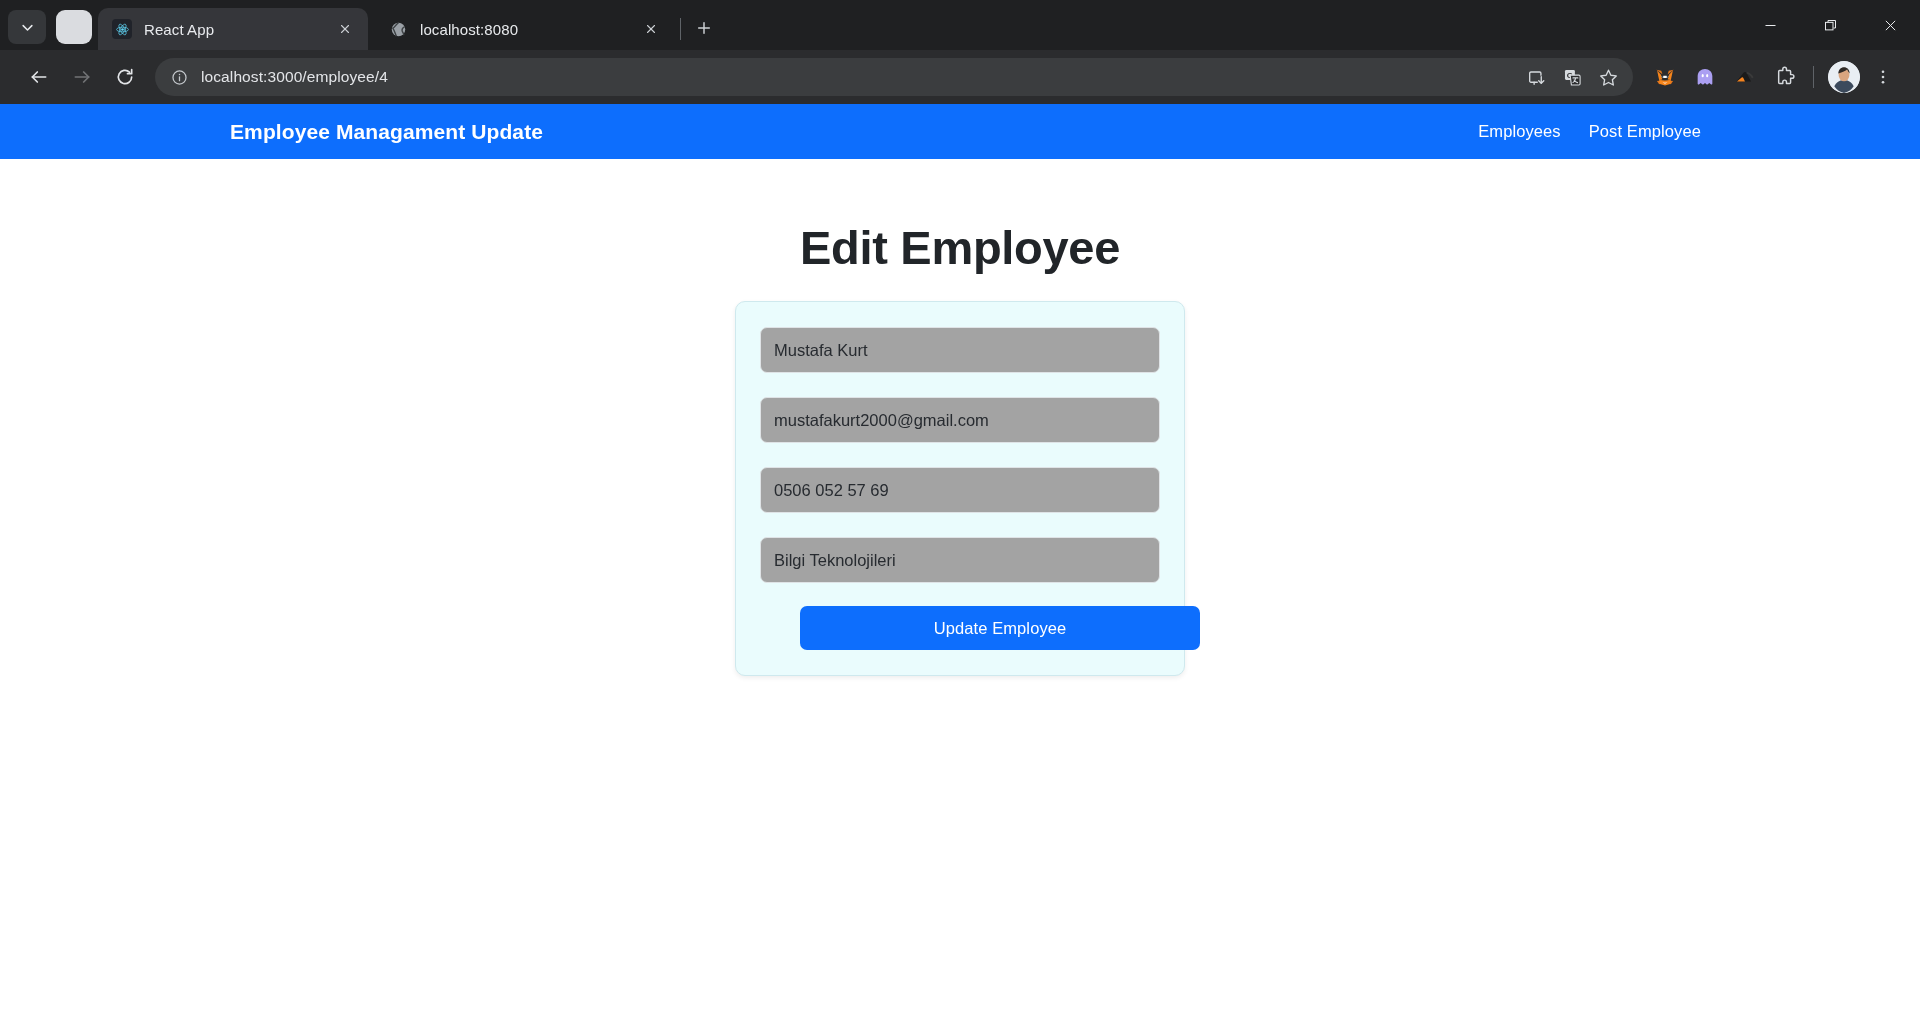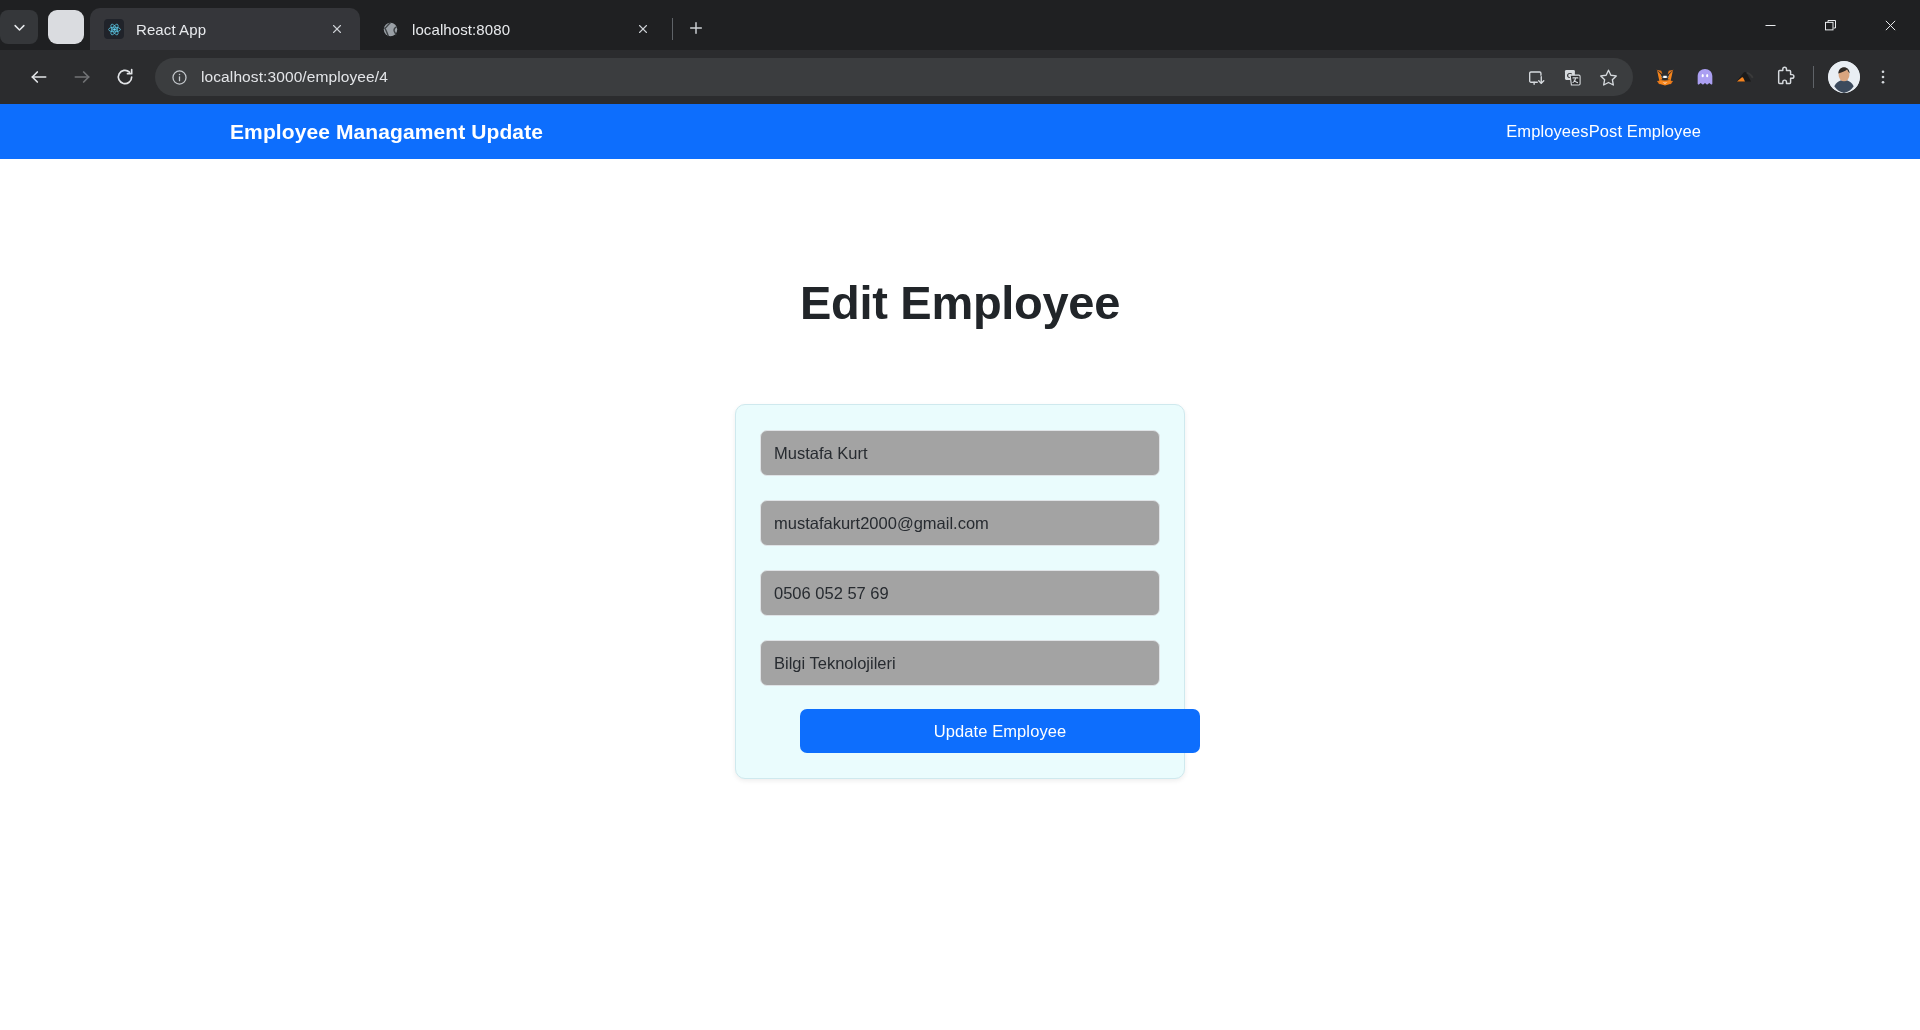--- a/index.html
+++ b/index.html
@@ -19,20 +19,21 @@
     display: flex;
     flex-direction: column;
     background: #ffffff;
   }
 
   .tabstrip {
     height: 50px;
     background: #1f2022;
     display: flex;
     align-items: flex-end;
+    padding-left: 8px;
     position: relative;
     flex: 0 0 50px;
   }
 
   .tab-search-btn {
     width: 38px; height: 34px;
     margin-bottom: 6px;
     border-radius: 8px;
     background: #35373a;
     display: flex; align-items: center; justify-content: center;
@@ -250,37 +251,37 @@
     font-size: 21px;
     font-weight: bold;
     margin-left: 230px;
     letter-spacing: .1px;
     cursor: pointer;
   }
   .navbar-links {
     margin-left: auto;
     display: flex;
     align-items: center;
+    gap: 28px;
     margin-right: 195px;
   }
   .navbar-link {
     color: #ffffff;
     font-size: 16.5px;
     text-decoration: none;
     cursor: pointer;
     letter-spacing: .1px;
   }
 
   .page-body {
     flex: 1 1 auto;
     display: flex;
     flex-direction: column;
     align-items: center;
-    padding-top: 116px;
-    gap: 48px;
+    padding-top: 61px;
   }
 
   .page-title {
     font-size: 47px;
     font-weight: bold;
     color: #212529;
     margin-bottom: 26px;
     letter-spacing: -.3px;
   }
 

